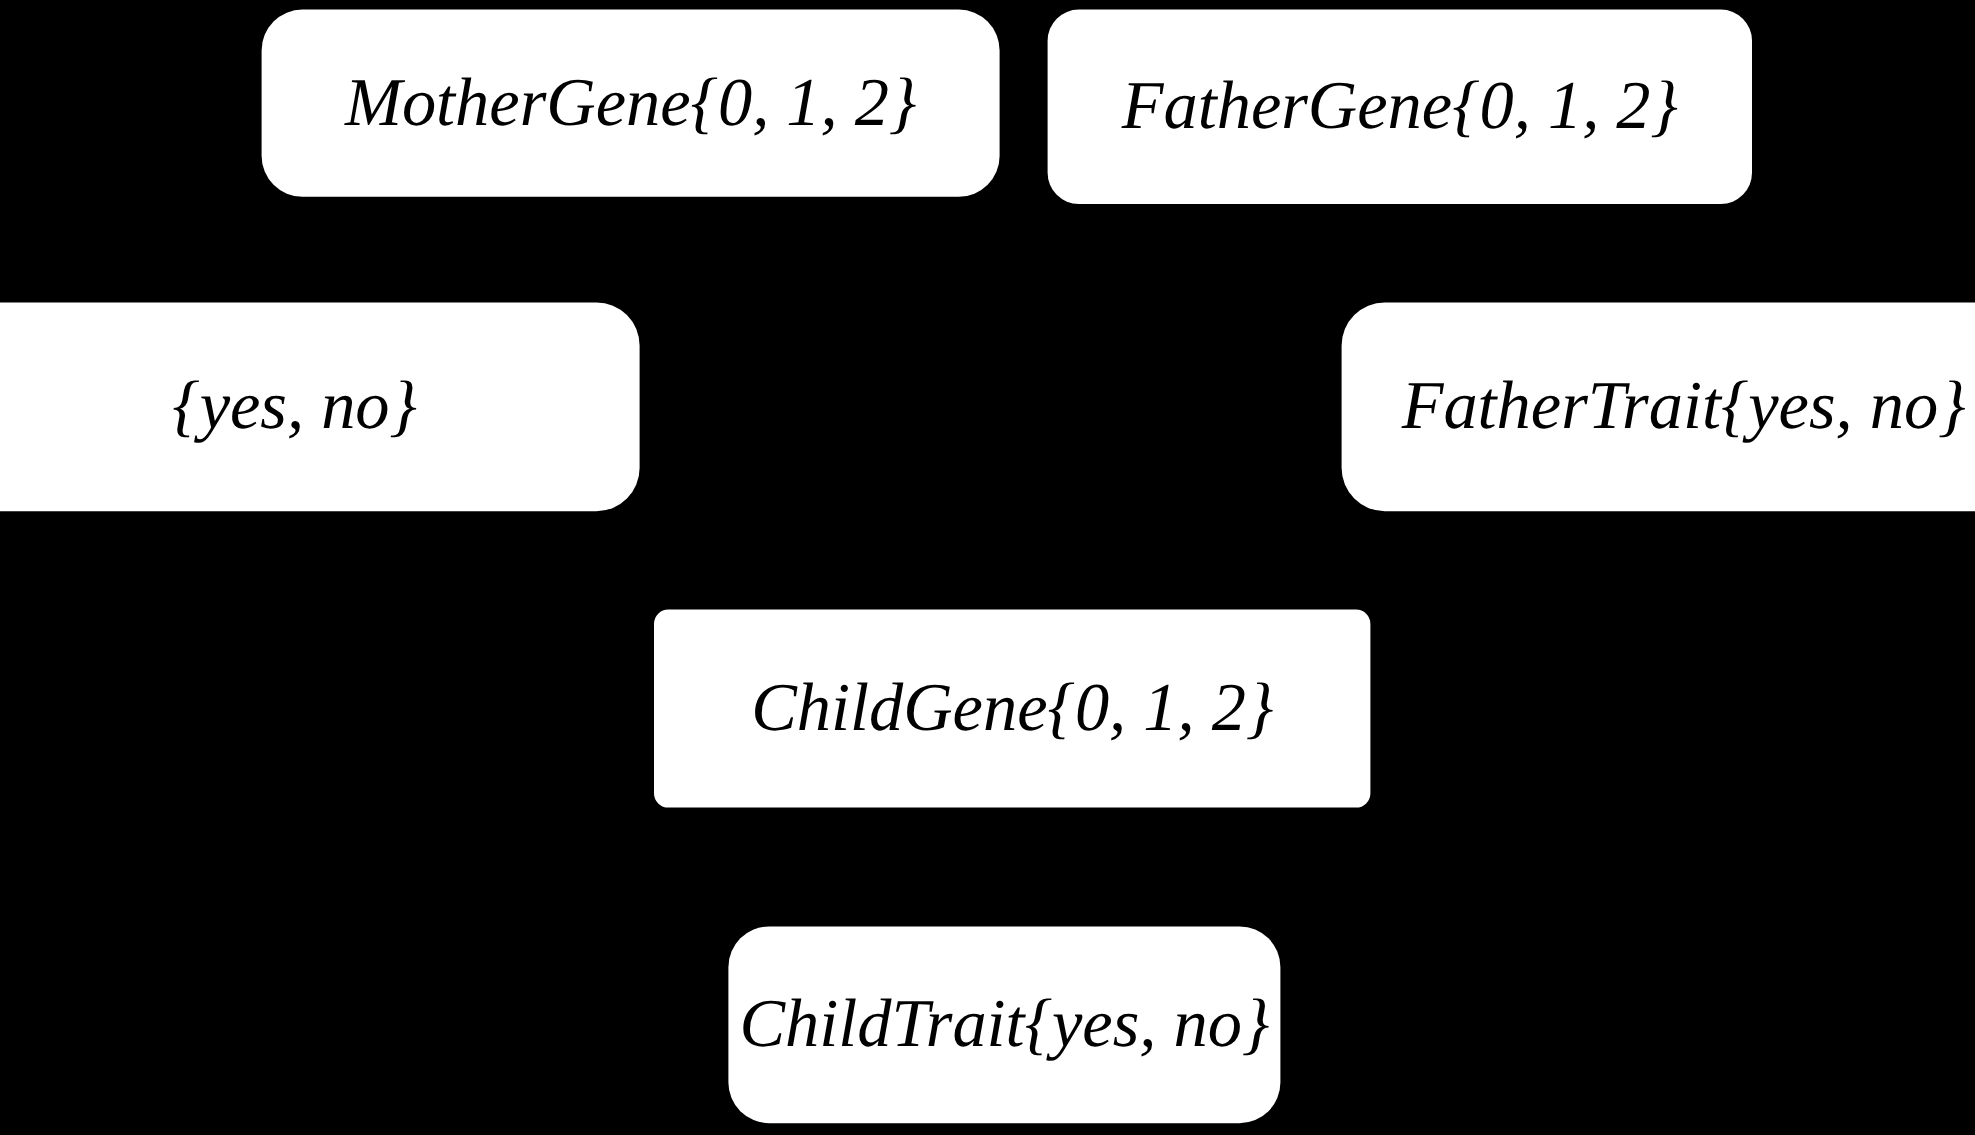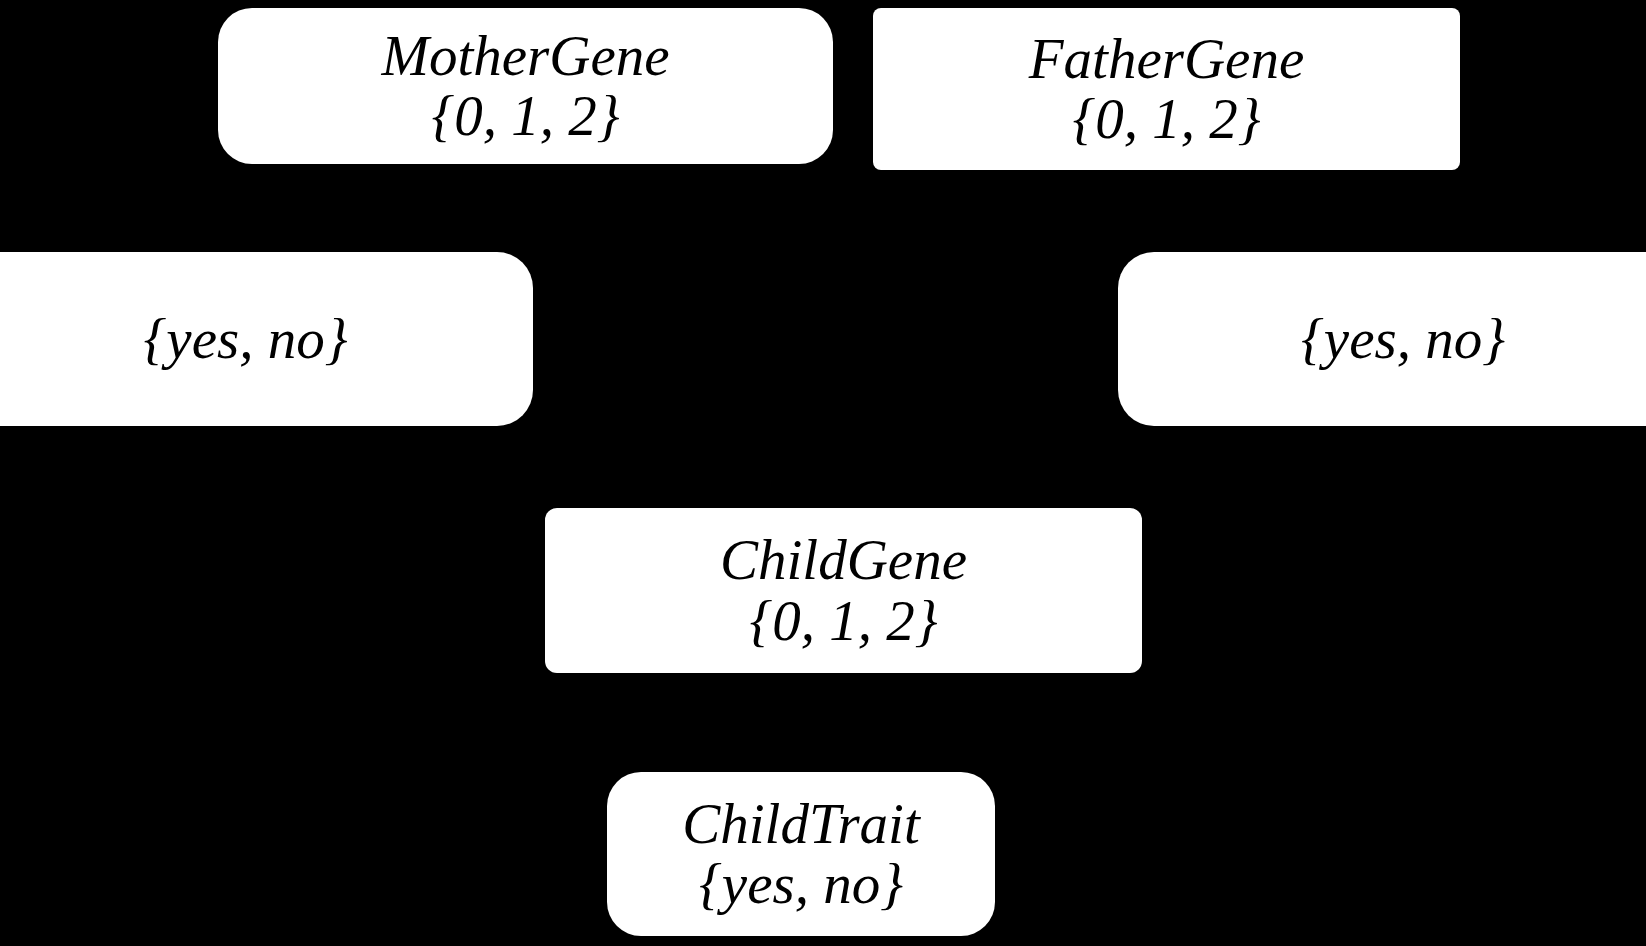--- a/index.html
+++ b/index.html
@@ -15,21 +15,20 @@
     background: #000000;
     overflow: hidden;
     font-family: "Liberation Serif", "DejaVu Serif", serif;
   }
   .node {
     position: absolute;
     background: #ffffff;
     color: #000000;
     border-radius: 30px;
     display: flex;
-    flex-direction: column;
     align-items: center;
     justify-content: center;
     text-align: center;
     font-style: italic;
     line-height: 1.06;
     box-sizing: border-box;
     -webkit-font-smoothing: antialiased;
   }
   .node .nm {
     display: block;
@@ -44,21 +43,21 @@
   #node-mother-gene {
     left: 218px;  top: 8px;
     width: 615px; height: 156px;
     font-size: 57px;
     border-radius: 34px;
   }
   #node-father-gene {
     left: 873px;  top: 8px;
     width: 587px; height: 162px;
     font-size: 57px;
-    border-radius: 8px;
+    border-radius: 26px;
   }
   #node-mother-trait {
     left: -42px;  top: 252px;
     width: 575px; height: 174px;
     font-size: 57px;
     border-radius: 36px;
   }
   #node-father-trait {
     left: 1118px; top: 252px;
     width: 570px; height: 174px;
@@ -66,21 +65,21 @@
     border-radius: 36px;
   }
   #node-child-gene {
     left: 545px;  top: 508px;
     width: 597px; height: 165px;
     font-size: 57px;
     border-radius: 12px;
   }
   #node-child-trait {
     left: 607px;  top: 772px;
-    width: 388px; height: 164px;
+    width: 460px; height: 164px;
     font-size: 57px;
     border-radius: 34px;
   }
 </style>
 </head>
 <body>
 
 <div id="canvas">
 
   <div class="node" id="node-mother-gene">
@@ -91,20 +90,21 @@
   <div class="node" id="node-father-gene">
     <span class="nm">FatherGene</span>
     <span class="dm">{0, 1, 2}</span>
   </div>
 
   <div class="node" id="node-mother-trait">
     <span class="dm">{yes, no}</span>
   </div>
 
   <div class="node" id="node-father-trait">
+    <span class="nm">FatherTrait</span>
     <span class="dm">{yes, no}</span>
   </div>
 
   <div class="node" id="node-child-gene">
     <span class="nm">ChildGene</span>
     <span class="dm">{0, 1, 2}</span>
   </div>
 
   <div class="node" id="node-child-trait">
     <span class="nm">ChildTrait</span>

